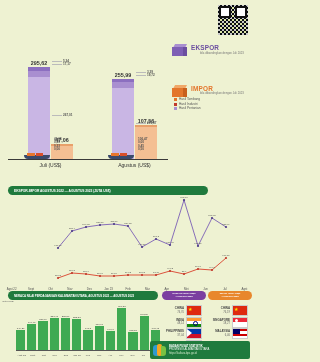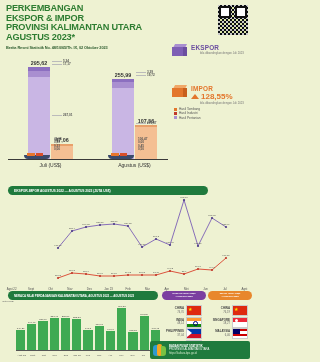--- a/index.html
+++ b/index.html
@@ -142,29 +142,20 @@
   .bps-logo .b3{position:absolute;left:8px;top:2px;width:5px;height:10px;background:#7ac143;border-radius:0 3px 3px 0;}
   .ftext{color:#fff;font-size:2.7px;line-height:3.3px;}
   .ftext .f1{font-weight:bold;}
   .ftext .f3{color:#cfe8c9;}
 </style>
 </head>
 <body>
 
 <div class="page">
 
-  <div class="header">
-    <div class="title">
-      <div>PERKEMBANGAN</div>
-      <div>EKSPOR &amp; IMPOR</div>
-      <div>PROVINSI KALIMANTAN UTARA</div>
-      <div>AGUSTUS 2023*</div>
-    </div>
-    <div class="subtitle">Berita Resmi Statistik No. 48/10/65/Th. IX, 02 Oktober 2023</div>
-  </div>
   <div class="qr"></div>
 
   <div class="topchart">
     <div class="axisline"></div>
 
     <div class="group grp-juli">
       <div class="bars">
         <div class="bar" style="height:92px;">
           <span class="barval">295,62</span>
           <span class="seg exp-top" style="height:4px;"></span>
@@ -248,24 +239,20 @@
       <div class="sumnote">bila dibandingkan dengan Juli 2023</div>
     </div>
 
     <div class="sumbox" style="margin-top:30px;">
       <div class="cube imp-c">
         <div class="top"></div>
           <div class="front"></div>
           <div class="side"></div>
       </div>
       <div class="sumlabel imp-t">IMPOR</div>
-      <div class="sumval">
-        <span class="tri tri-up"></span>
-        <span class="valtext imp-t">128,55%</span>
-      </div>
       <div class="sumnote">bila dibandingkan dengan Juli 2023</div>
       <div class="legend">
         <div class="legitem">
           <i class="swatch" style="background:#e3762c;"></i>
           <span>Hasil Tambang</span>
         </div>
         <div class="legitem">
           <i class="swatch" style="background:#c0392b;"></i>
           <span>Hasil Industri</span>
         </div>

